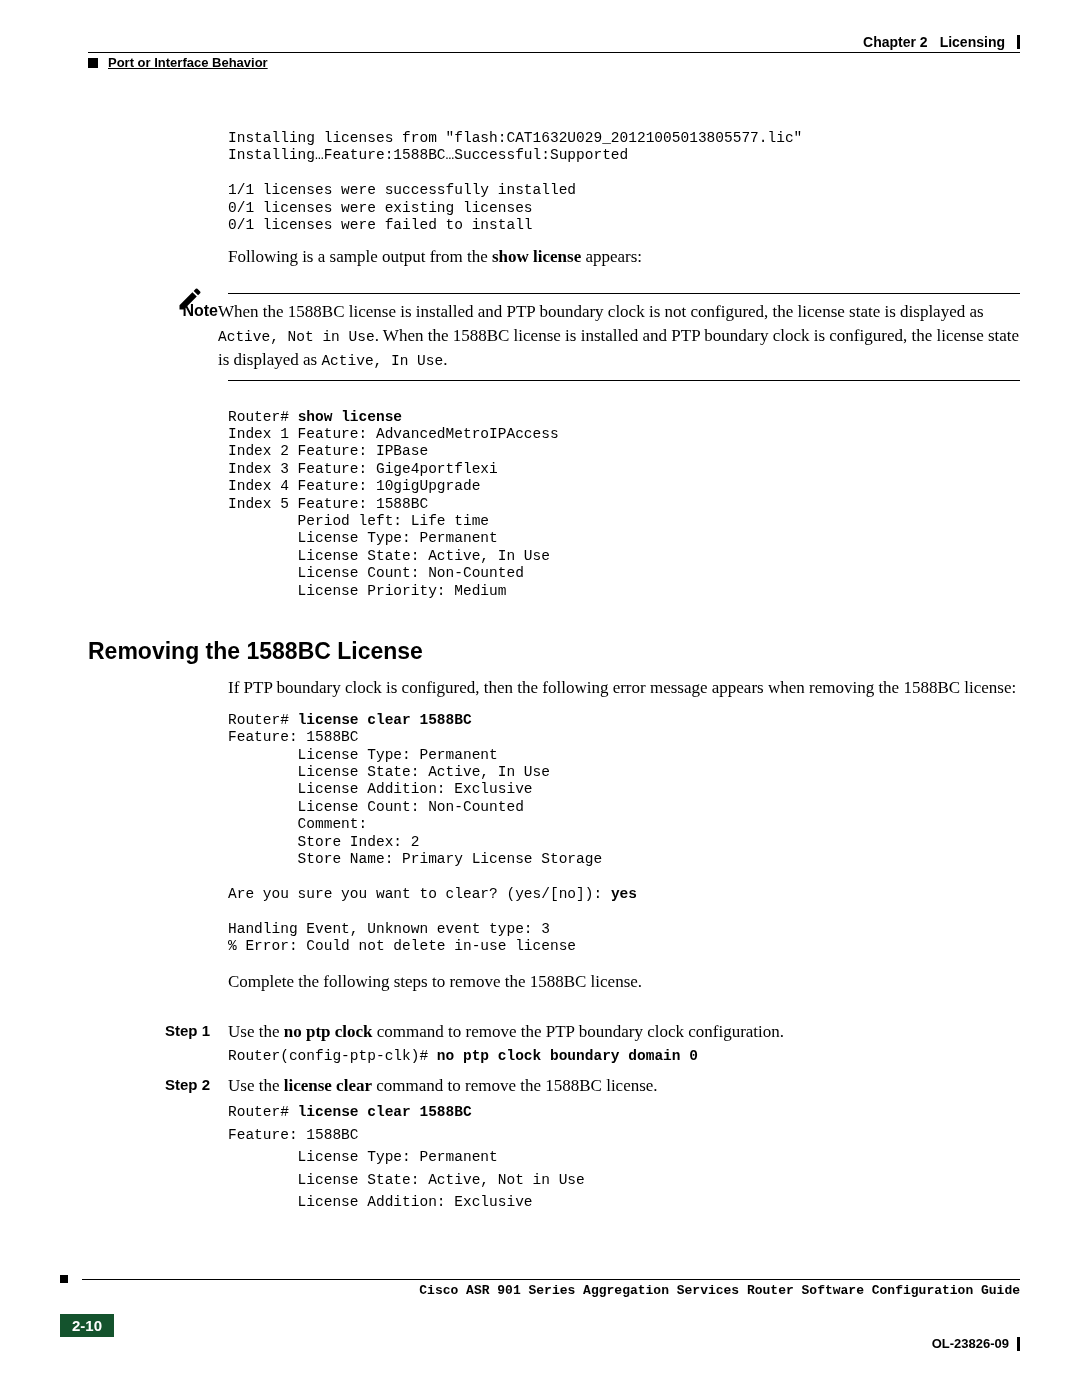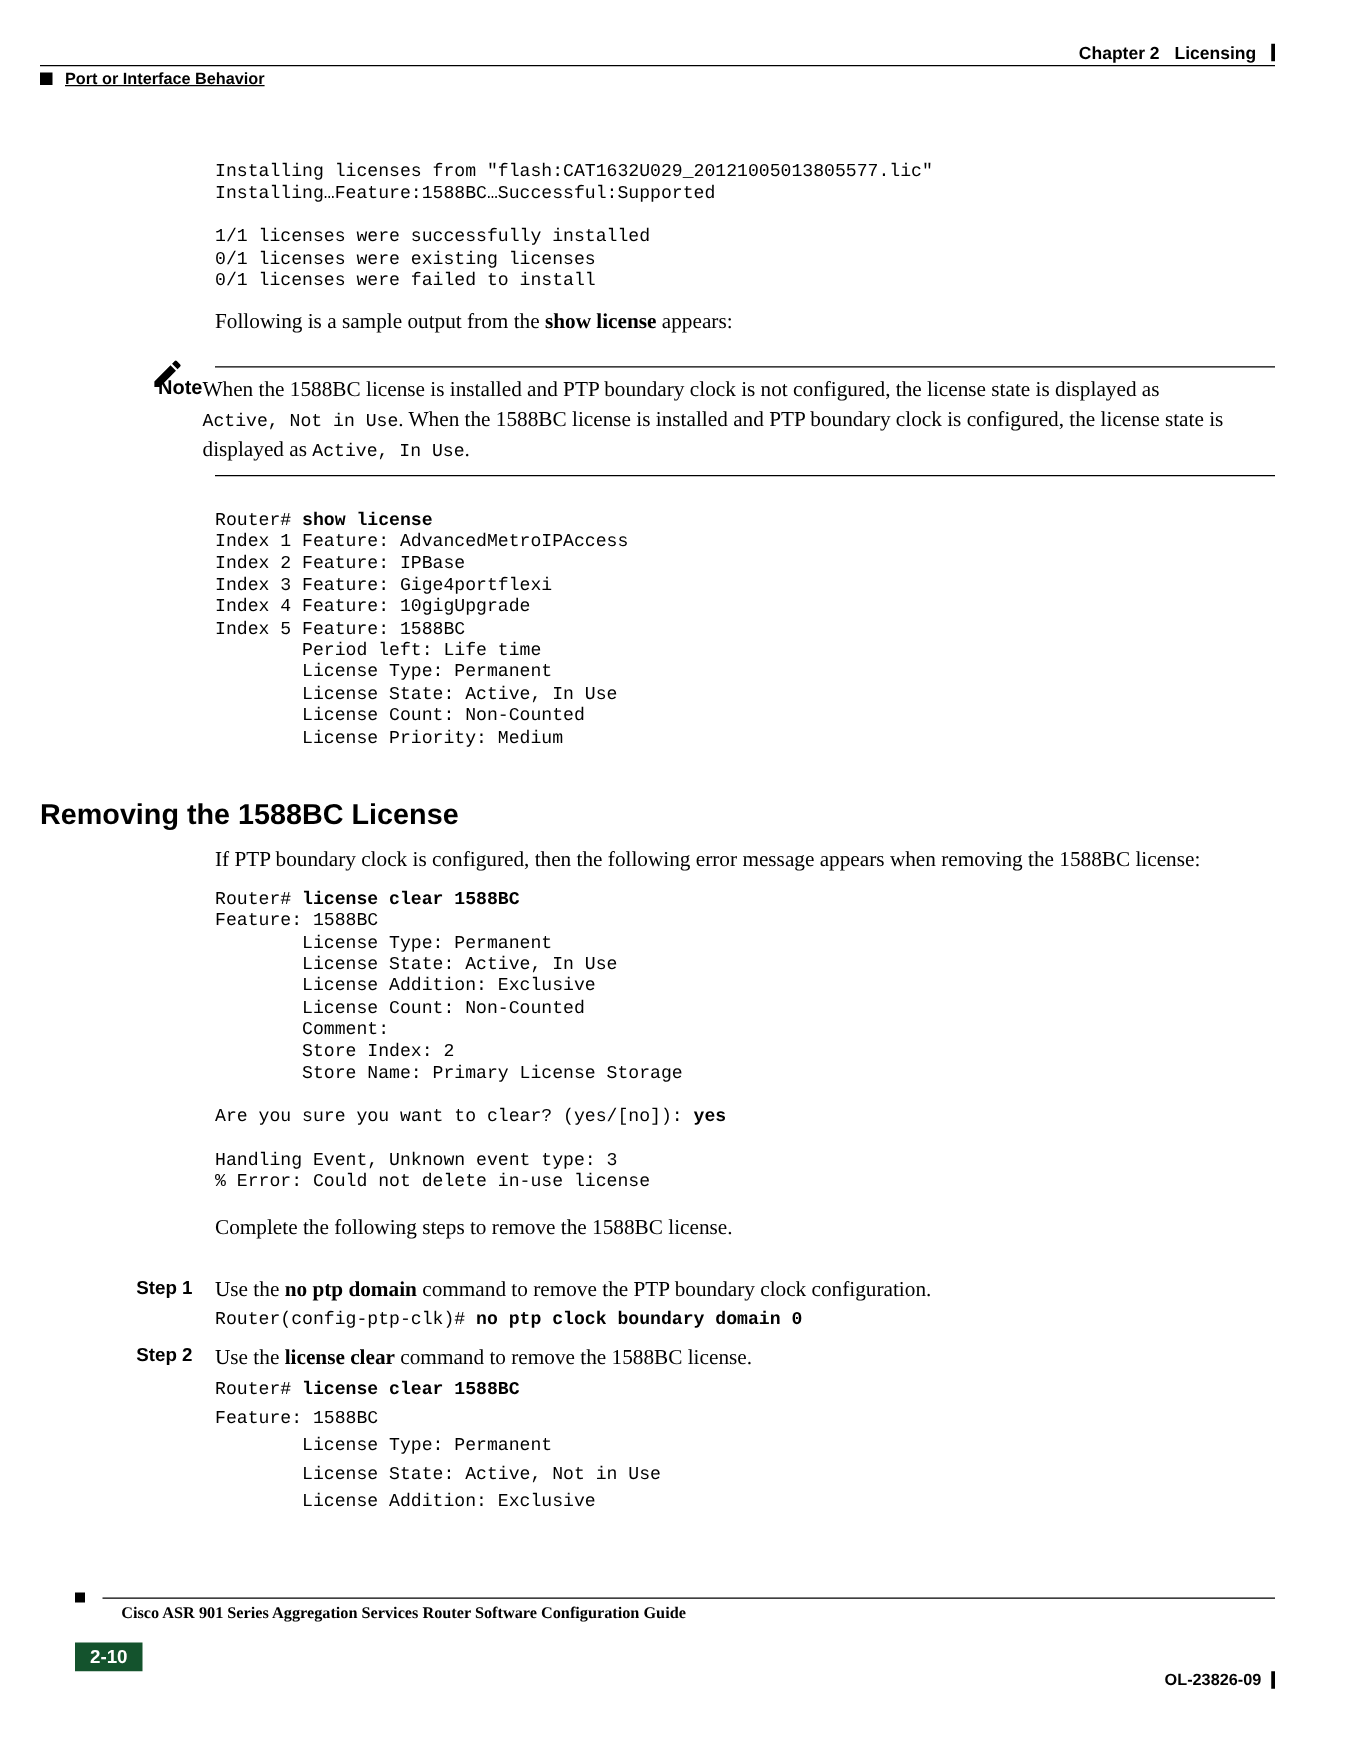--- a/index.html
+++ b/index.html
@@ -7,21 +7,21 @@
     padding: 0;
     background: #fff;
     font-family: "Times New Roman", Times, serif;
     color: #000;
     width: 1080px;
   }
   .page {
     position: relative;
     width: 1080px;
     height: 1397px;
-    padding: 34px 60px 0 32px;
+    padding: 34px 60px 0 88px;
     box-sizing: border-box;
   }
   .header {
     display: flex;
     justify-content: flex-end;
     align-items: center;
     font-family: Arial, Helvetica, sans-serif;
     font-weight: bold;
     font-size: 14px;
     gap: 12px;
@@ -156,24 +156,25 @@
     display:flex;
     align-items:center;
     gap: 14px;
   }
   .footer-rule {
     border-top: 1px solid #000;
     flex:1;
     height:0;
   }
   .footer-title {
-    font-family: Liberation Serif, serif;
+    font-family: Liberation Mono, monospace;
     font-weight: bold;
     font-size: 13px;
     margin-left: 37px;
+    text-align: right;
   }
   .footer-bottom {
     display:flex;
     justify-content: space-between;
     align-items: center;
     margin-top: 2px;
   }
   .pagenum {
     background: #14532d;
     color: #fff;
@@ -276,21 +277,21 @@
 Are you sure you want to clear? (yes/[no]): </span><span class="bold">yes</span><span>
 
 Handling Event, Unknown event type: 3
 % Error: Could not delete in-use license</span></div>
 
     <p class="para" style="margin-top:16px;">Complete the following steps to remove the 1588BC license.</p>
 
     <div class="step-row" style="margin-top:26px;">
       <div class="step-label">Step 1</div>
       <div class="step-body">
-        <span>Use the </span><span class="bold">no ptp domain</span><span> command to remove the PTP boundary clock configuration.</span>
+        <span>Use the </span><span class="bold">no ptp clock</span><span> command to remove the PTP boundary clock configuration.</span>
         <div class="mono step-code"><span>Router(config-ptp-clk)# </span><span class="bold">no ptp clock boundary domain 0</span></div>
       </div>
     </div>
 
     <div class="step-row">
       <div class="step-label">Step 2</div>
       <div class="step-body">
         <span>Use the </span><span class="bold">license clear</span><span> command to remove the 1588BC license.</span>
         <div class="mono step-code" style="line-height:1.55;"><span>Router# </span><span class="bold">license clear 1588BC</span>
 <span>Feature: 1588BC

